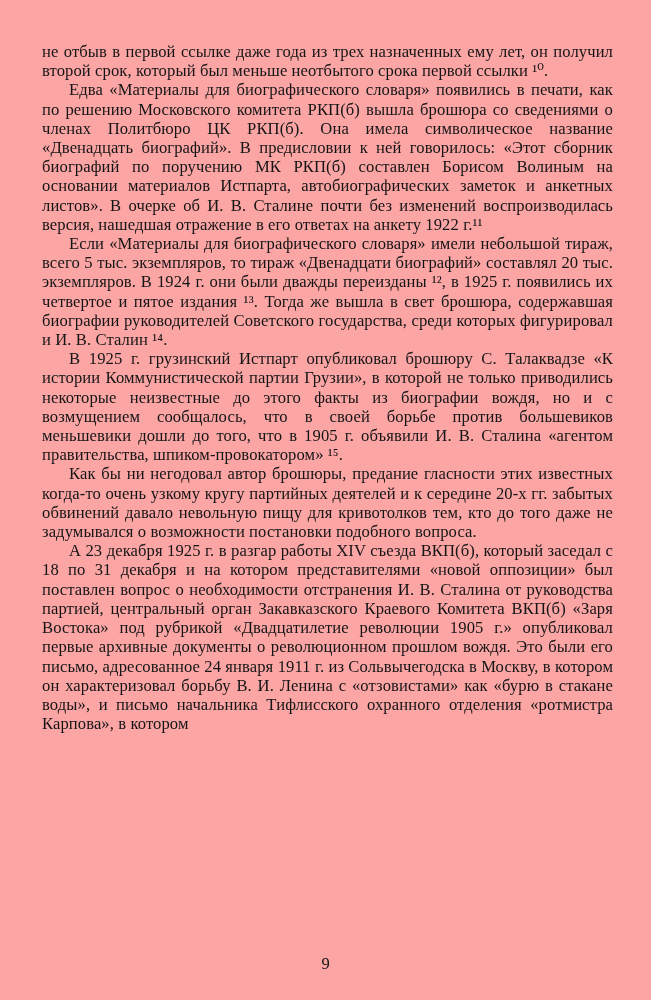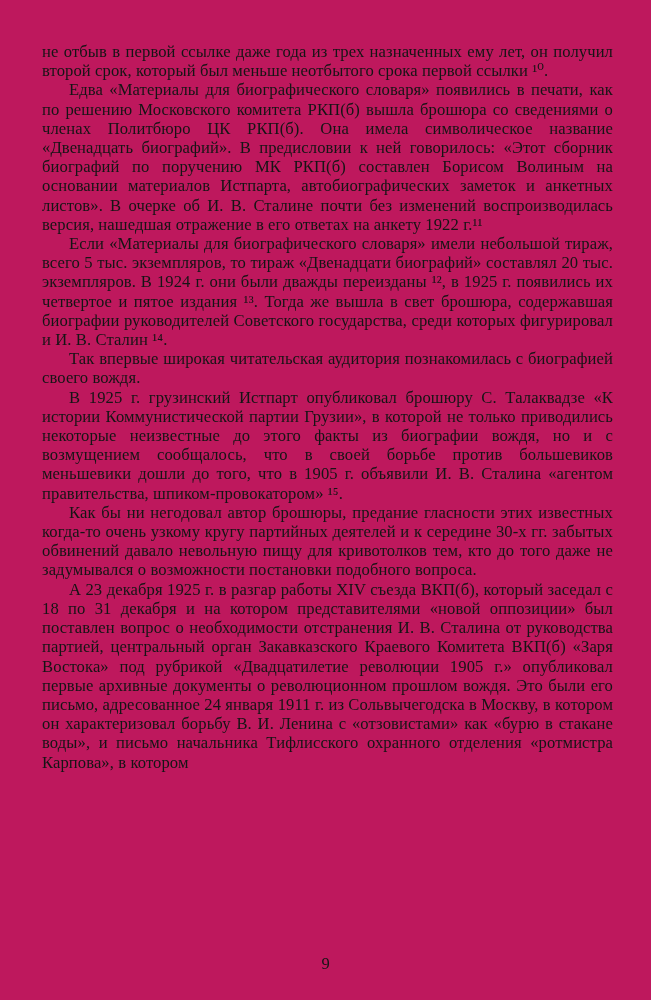--- a/index.html
+++ b/index.html
@@ -5,21 +5,21 @@
   html, body {
     margin: 0;
     padding: 0;
     background: #e8e8e8;
   }
   .page {
     position: relative;
     width: 651px;
     height: 1000px;
     margin: 0 auto;
-    background: #be185d;
+    background: #fca5a5;
     overflow: hidden;
     box-sizing: border-box;
   }
   .text-block {
     position: absolute;
     top: 42px;
     left: 42px;
     width: 571px;
     font-family: "Liberation Serif", "DejaVu Serif", serif;
     font-size: 16.6px;
@@ -48,19 +48,18 @@
   }
 </style>
 </head>
 <body>
 
 <div class="page">
   <main class="text-block" lang="ru">
     <p class="para continued">не отбыв в первой ссылке даже года из трех назначенных ему лет, он получил второй срок, который был меньше неотбытого срока первой ссылки ¹⁰.</p>
     <p class="para">Едва «Материалы для биографического словаря» появились в печати, как по решению Московского комитета РКП(б) вышла брошюра со сведениями о членах Политбюро ЦК РКП(б). Она имела символическое название «Двенадцать биографий». В предисловии к ней говорилось: «Этот сборник биографий по поручению МК РКП(б) составлен Борисом Волиным на основании материалов Истпарта, автобиографических заметок и анкетных листов». В очерке об И. В. Сталине почти без изменений воспроизводилась версия, нашедшая отражение в его ответах на анкету 1922 г.¹¹</p>
     <p class="para">Если «Материалы для биографического словаря» имели небольшой тираж, всего 5 тыс. экземпляров, то тираж «Двенадцати биографий» составлял 20 тыс. экземпляров. В 1924 г. они были дважды переизданы ¹², в 1925 г. появились их четвертое и пятое издания ¹³. Тогда же вышла в свет брошюра, содержавшая биографии руководителей Советского государства, среди которых фигурировал и И. В. Сталин ¹⁴.</p>
-    <p class="para">Так впервые широкая читательская аудитория познакомилась с биографией своего вождя.</p>
     <p class="para">В 1925 г. грузинский Истпарт опубликовал брошюру С. Талаквадзе «К истории Коммунистической партии Грузии», в которой не только приводились некоторые неизвестные до этого факты из биографии вождя, но и с возмущением сообщалось, что в своей борьбе против большевиков меньшевики дошли до того, что в 1905 г. объявили И. В. Сталина «агентом правительства, шпиком-провокатором» ¹⁵.</p>
-    <p class="para">Как бы ни негодовал автор брошюры, предание гласности этих известных когда-то очень узкому кругу партийных деятелей и к середине 30-х гг. забытых обвинений давало невольную пищу для кривотолков тем, кто до того даже не задумывался о возможности постановки подобного вопроса.</p>
+    <p class="para">Как бы ни негодовал автор брошюры, предание гласности этих известных когда-то очень узкому кругу партийных деятелей и к середине 20-х гг. забытых обвинений давало невольную пищу для кривотолков тем, кто до того даже не задумывался о возможности постановки подобного вопроса.</p>
     <p class="para">А 23 декабря 1925 г. в разгар работы XIV съезда ВКП(б), который заседал с 18 по 31 декабря и на котором представителями «новой оппозиции» был поставлен вопрос о необходимости отстранения И. В. Сталина от руководства партией, центральный орган Закавказского Краевого Комитета ВКП(б) «Заря Востока» под рубрикой «Двадцатилетие революции 1905 г.» опубликовал первые архивные документы о революционном прошлом вождя. Это были его письмо, адресованное 24 января 1911 г. из Сольвычегодска в Москву, в котором он характеризовал борьбу В. И. Ленина с «отзовистами» как «бурю в стакане воды», и письмо начальника Тифлисского охранного отделения «ротмистра Карпова», в котором</p>
   </main>
   <footer class="folio">9</footer>
 </div>
 
 </body></html>

